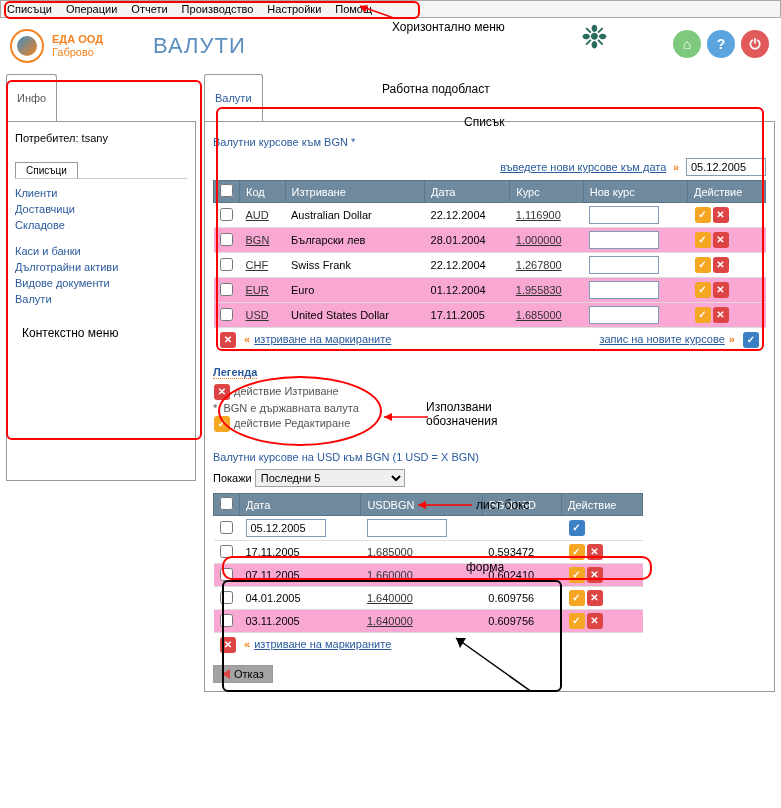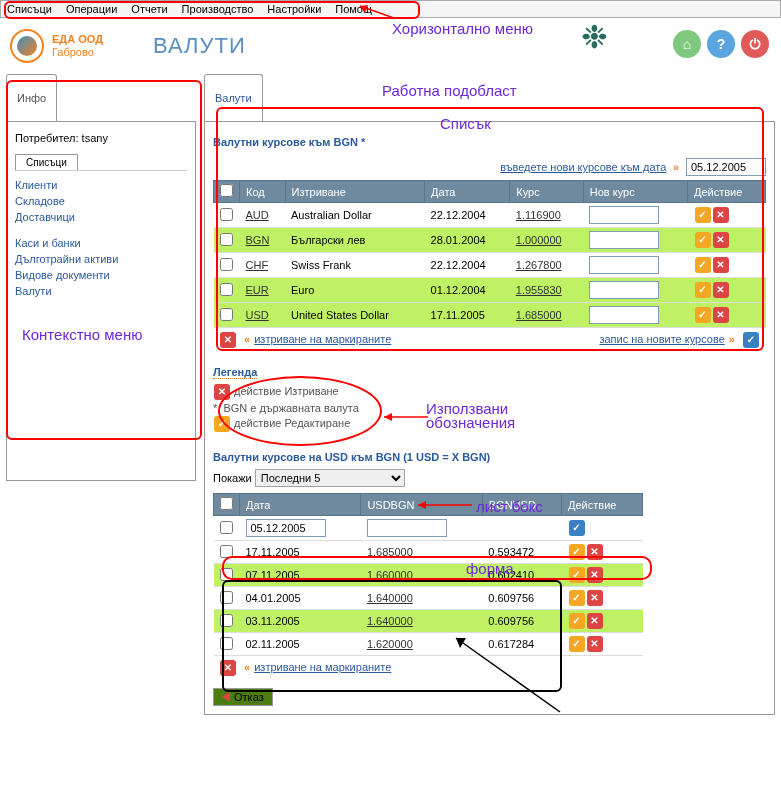--- a/index.html
+++ b/index.html
@@ -16,52 +16,52 @@
 .circbtn{width:28px;height:28px;border-radius:50%;display:flex;align-items:center;justify-content:center;color:#fff;font-weight:bold;font-size:14px}
 .c-home{background:#7fc97f}
 .c-help{background:#5aa5e0}
 .c-power{background:#e05a5a}
 .bird{position:absolute;right:120px;top:0;width:80px;height:50px;color:#2a6b5f;font-size:32px}
 .cols{display:flex;gap:8px;padding:0 6px}
 .leftcol{width:190px}
 .rightcol{flex:1}
 .tab{display:inline-block;border:1px solid #999;border-bottom:none;padding:17px 10px;background:#fff;border-radius:3px 3px 0 0;color:#555}
 .panel{border:1px solid #999;padding:8px;background:#fff}
-.sidehead{padding:2px 0;margin-bottom:8px}
+.sidehead{padding:2px 0;margin-bottom:16px}
 .subtab{display:inline-block;border:1px solid #999;border-bottom:none;padding:2px 10px;font-size:10px;background:#fff}
 .sidemenu{border-top:1px solid #ccc;padding-top:6px}
 .sidemenu a{display:block;color:#2a5a9e;text-decoration:none;padding:2px 0}
 .sidemenu .gap{height:10px}
-.sectitle{color:#2a5a9e;font-weight:bold;margin:6px 0}
+.sectitle{color:#2a5a9e;font-weight:normal;margin:6px 0}
 .newrate{text-align:right;padding:4px 0;font-size:10px}
 .newrate a{color:#2a5a9e;text-decoration:underline}
 .arrow-o{color:#f58220;font-weight:bold;margin:0 4px}
 input[type=text]{border:1px solid #7f9db9;padding:2px 4px;font-size:11px}
 table.grid{width:100%;border-collapse:collapse}
 table.grid th{background:#6f8a9e;color:#fff;font-weight:normal;text-align:left;padding:3px 6px;border:1px solid #5a7588;font-size:11px}
 table.grid td{padding:3px 6px;border-bottom:1px solid #ddd}
-table.grid tr.alt td{background:#bef264}
+table.grid tr.alt td{background:#f9a8d4}
 .codelink,.ratelink{color:#333;text-decoration:underline}
 .iconbtn{display:inline-block;width:16px;height:16px;border-radius:3px;text-align:center;line-height:15px;color:#fff;font-size:10px;font-weight:bold;margin:0 1px}
 .ic-edit{background:#f5a623}
 .ic-del{background:#d44}
 .ic-save{background:#3b7fc4}
 .footrow{padding:4px 6px;display:flex;justify-content:space-between;font-size:10px}
 .footrow a{color:#2a5a9e;text-decoration:underline}
 .legend{margin-top:14px;font-size:10px;color:#555}
 .legend .lt{color:#2a5a9e;font-weight:bold;border-bottom:1px dotted #f58220;display:inline-block;margin-bottom:4px}
 .legend div{padding:1px 0}
 .showrow{margin:6px 0}
 select{border:1px solid #a3a3a3;padding:1px;font-size:11px}
-.btn-cancel{display:inline-flex;align-items:center;border:1px solid #999;background:#4d7c0f;padding:2px 8px;margin-top:8px;cursor:pointer}
+.btn-cancel{display:inline-flex;align-items:center;border:1px solid #999;background:#a3a3a3;padding:2px 8px;margin-top:8px;cursor:pointer}
 .btn-cancel .tri{width:0;height:0;border-top:5px solid transparent;border-bottom:5px solid transparent;border-right:8px solid #d44;margin-right:4px}
 
 
 .ann{position:absolute;border:2px solid red;border-radius:6px;pointer-events:none}
-.ann-lbl{position:absolute;color:#6d28d9;font-size:15px;pointer-events:none;white-space:nowrap}
+.ann-lbl{position:absolute;color:#000000;font-size:12px;pointer-events:none;white-space:nowrap}
 .ann-arrow{position:absolute;pointer-events:none}
 </style>
 </head>
 <body>
 
 <div class="menubar">
   <span>Списъци</span>
   <span>Операции</span>
   <span>Отчети</span>
   <span>Производство</span>
@@ -91,22 +91,22 @@
   <div class="leftcol">
     <span class="tab">Инфо</span>
     <div class="panel" style="height:360px">
       <div class="sidehead">
         <span>Потребител:</span>
         <span>tsany</span>
       </div>
       <span class="subtab">Списъци</span>
       <div class="sidemenu">
         <a>Клиенти</a>
+        <a>Доставчици</a>
         <a>Складове</a>
-        <a>Доставчици</a>
         <div class="gap"></div>
         <a>Каси и банки</a>
         <a>Дълготрайни активи</a>
         <a>Видове документи</a>
         <a>Валути</a>
       </div>
     </div>
   </div>
 
   <div class="rightcol">
@@ -241,27 +241,20 @@
               <td>0.609756</td>
               <td><span class="iconbtn ic-edit">✓</span><span class="iconbtn ic-del">✕</span></td>
             </tr>
             <tr class="alt">
               <td><input type="checkbox" style=""></td>
               <td>03.11.2005</td>
               <td><a class="ratelink">1.640000</a></td>
               <td>0.609756</td>
               <td><span class="iconbtn ic-edit">✓</span><span class="iconbtn ic-del">✕</span></td>
             </tr>
-            <tr>
-              <td><input type="checkbox" style=""></td>
-              <td>02.11.2005</td>
-              <td><a class="ratelink">1.620000</a></td>
-              <td>0.617284</td>
-              <td><span class="iconbtn ic-edit">✓</span><span class="iconbtn ic-del">✕</span></td>
-            </tr>
           </tbody>
       </table>
       <div class="footrow" style="width:430px">
         <span><span class="iconbtn ic-del">✕</span> <span class="arrow-o">«</span><a>изтриване на маркираните</a></span>
       </div>
 
       <div class="btn-cancel">
         <span class="tri"></span>
         <span>Отказ</span>
       </div>
@@ -272,21 +265,21 @@
 
 <div class="ann" style="left:4px;top:1px;width:416px;height:18px"></div>
 <svg class="ann-arrow" style="left:354px;top:2px;width:40px;height:20px">
     <line x1="40" y1="16" x2="6" y2="4" stroke="red" stroke-width="1.5"></line>
     <polygon points="6,4 14,3 11,11" fill="red"></polygon>
   </svg>
 <div class="ann-lbl" style="left:392px;top:20px">Хоризонтално меню</div>
 
 <div class="ann-lbl" style="left:382px;top:82px">Работна подобласт</div>
 <div class="ann" style="left:216px;top:107px;width:548px;height:244px"></div>
-<div class="ann-lbl" style="left:440px;top:115px">Списък</div>
+<div class="ann-lbl" style="left:464px;top:115px">Списък</div>
 
 <div class="ann" style="left:6px;top:80px;width:196px;height:360px"></div>
 <div class="ann-lbl" style="left:22px;top:326px">Контекстно меню</div>
 
 <div class="ann" style="left:218px;top:376px;width:164px;height:70px;border-radius:50%"></div>
 <svg class="ann-arrow" style="left:378px;top:410px;width:50px;height:14px">
     <line x1="50" y1="7" x2="6" y2="7" stroke="red" stroke-width="1.5"></line>
     <polygon points="6,7 14,3 14,11" fill="red"></polygon>
   </svg>
 <div class="ann-lbl" style="left:426px;top:400px">Използвани</div>

